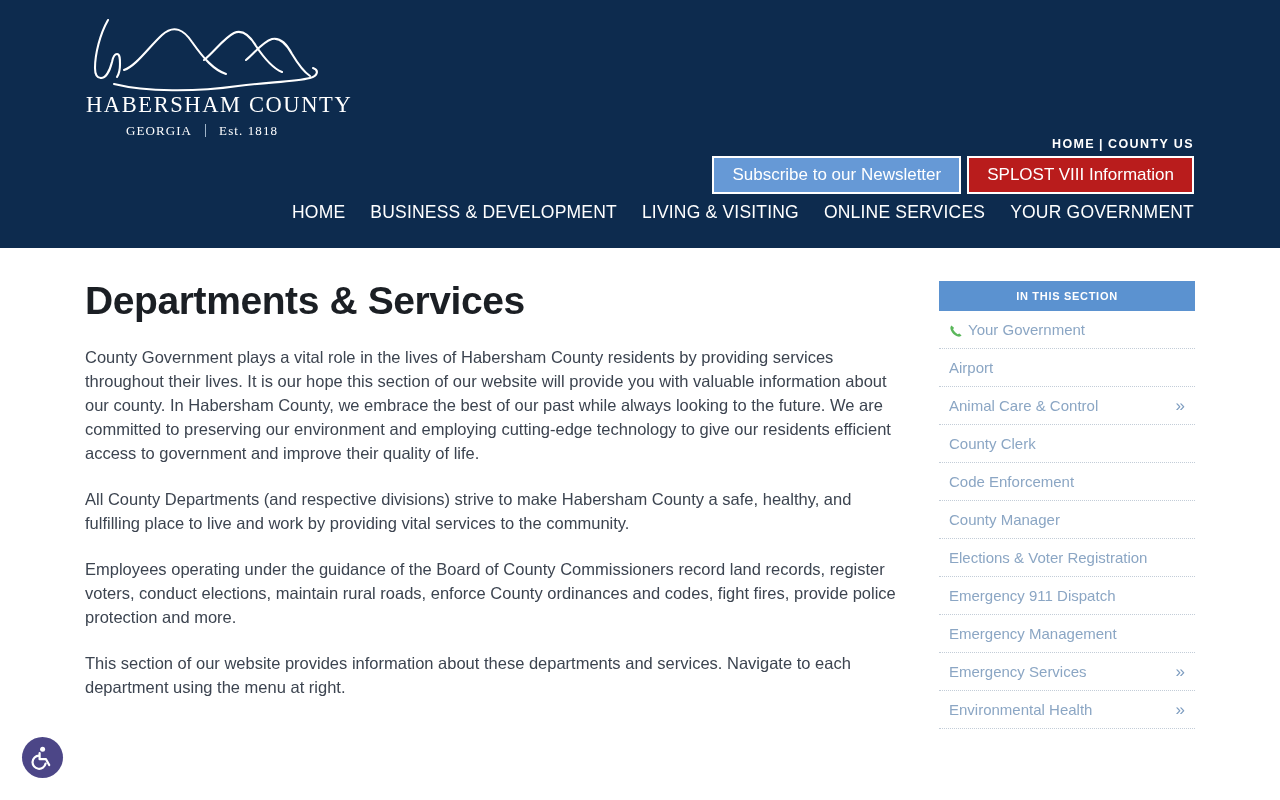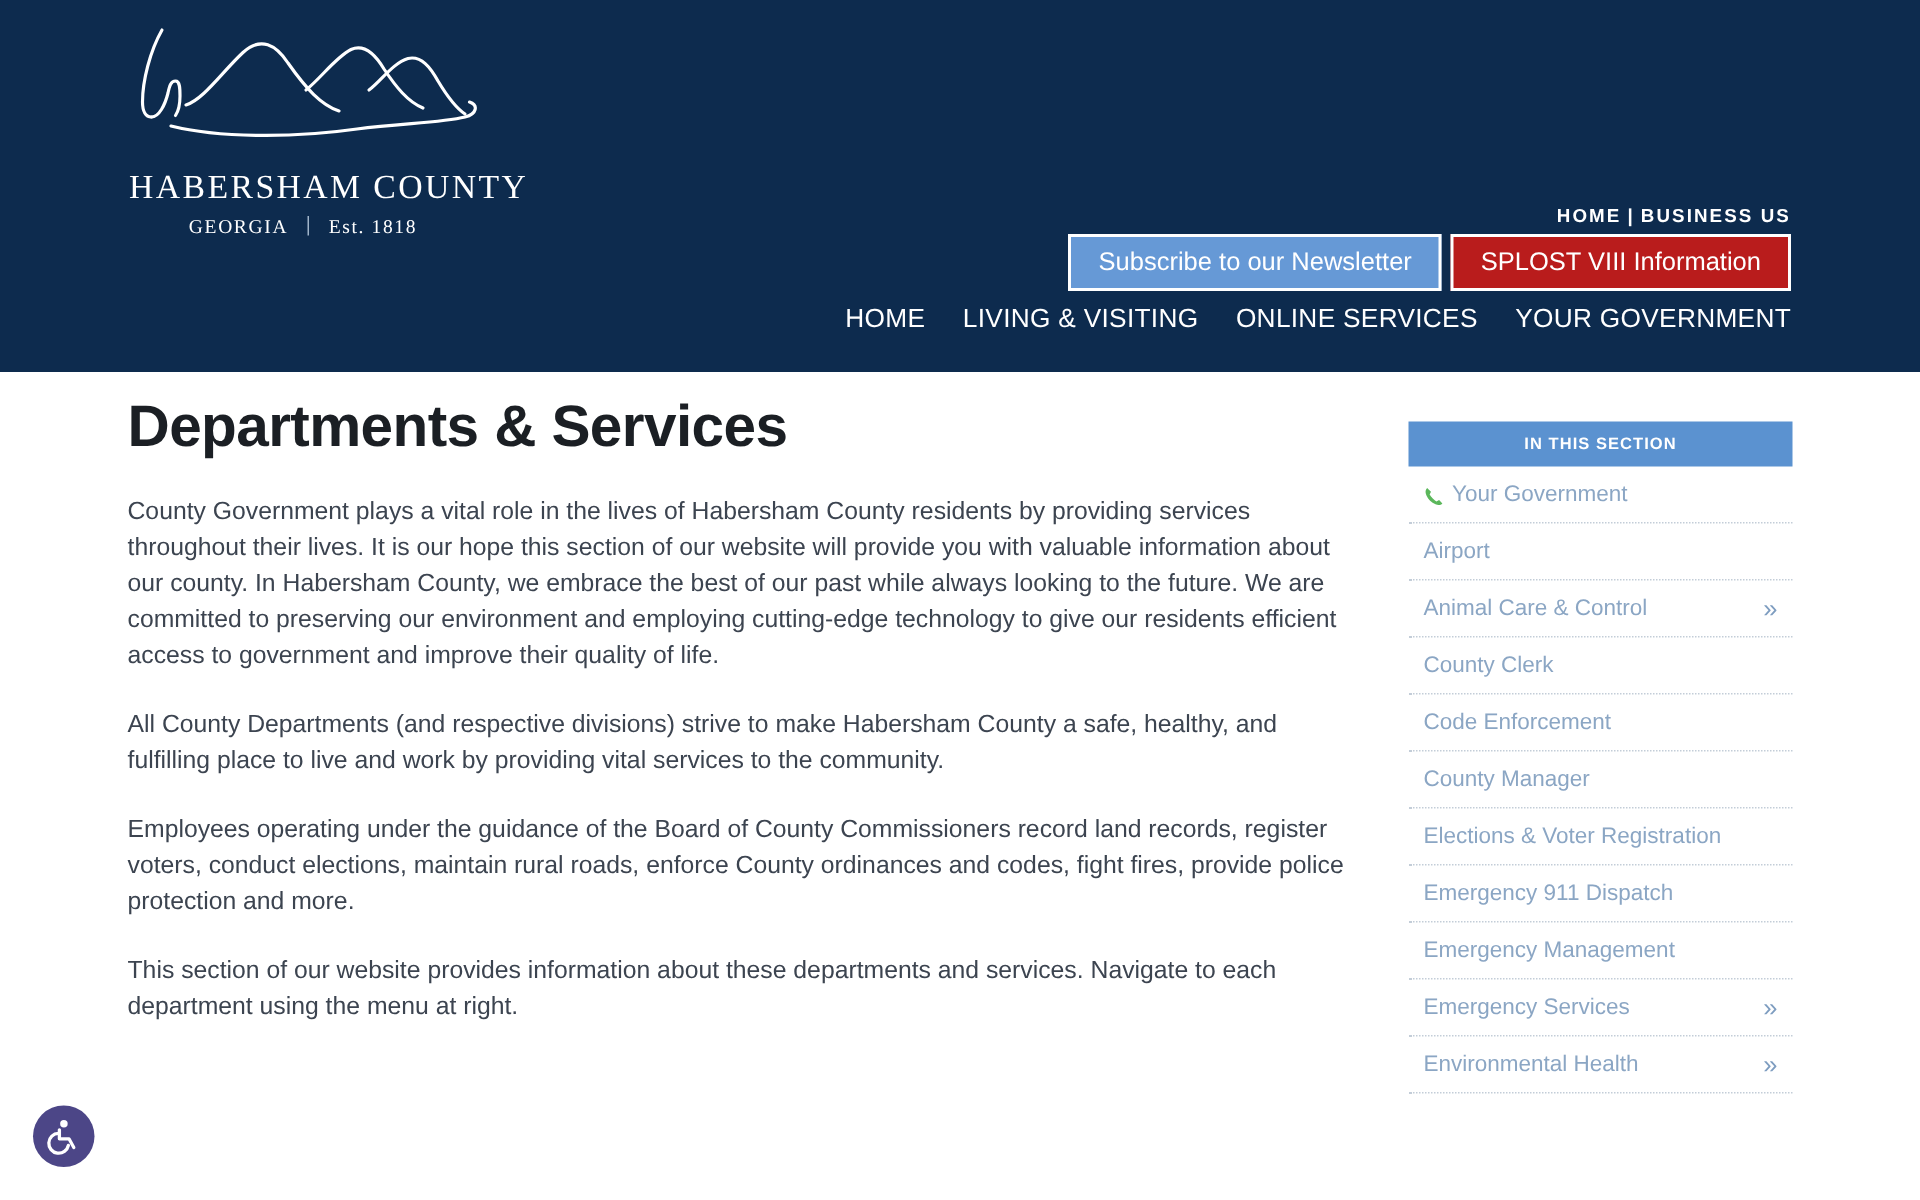--- a/index.html
+++ b/index.html
@@ -22,21 +22,21 @@
 
   .logo-block {
     position: absolute;
     left: 86px;
     top: 12px;
     width: 240px;
     height: 124px;
   }
   .logo-mark { display: block; }
   .logo-wordmark {
-    margin-top: 20px;
+    margin-top: 0;
     text-align: center;
     width: 232px;
   }
   .logo-name {
     font-family: "Liberation Serif", serif;
     color: #ffffff;
     font-size: 22.5px;
     letter-spacing: 1.6px;
     line-height: 1;
     white-space: nowrap;
@@ -123,21 +123,21 @@
   .page-body {
     position: relative;
     width: 1280px;
     height: 552px;
     background: #ffffff;
   }
 
   .content-col {
     position: absolute;
     left: 85px;
-    top: 16px;
+    top: 32px;
     width: 825px;
   }
   .page-title {
     margin: 0 0 22px 0;
     font-size: 39px;
     font-weight: bold;
     color: #1b1f24;
     letter-spacing: -0.4px;
     line-height: 1.1;
   }
@@ -247,30 +247,31 @@
       <div class="logo-name">HABERSHAM COUNTY</div>
       <div class="logo-sub">
         <span>GEORGIA</span>
         <span class="divider-bar"></span>
         <span>Est. 1818</span>
       </div>
     </div>
   </div>
 
   <div class="utility-links">
-    <a href="#">HOME</a><span class="pipe">|</span><a href="#">BUSINESS US</a>
+    <a href="#">HOME</a><span class="pipe">|</span><a href="#">COUNTY US</a>
   </div>
 
   <div class="cta-row">
     <a href="#" class="cta-btn cta-newsletter">Subscribe to our Newsletter</a>
     <a href="#" class="cta-btn cta-splost">SPLOST VIII Information</a>
   </div>
 
   <nav class="primary-nav">
     <a href="#">HOME</a>
+    <a href="#">BUSINESS &amp; DEVELOPMENT</a>
     <a href="#">LIVING &amp; VISITING</a>
     <a href="#">ONLINE SERVICES</a>
     <a href="#">YOUR GOVERNMENT</a>
   </nav>
 
 </header>
 
 <main class="page-body">
 
   <div class="content-col">

